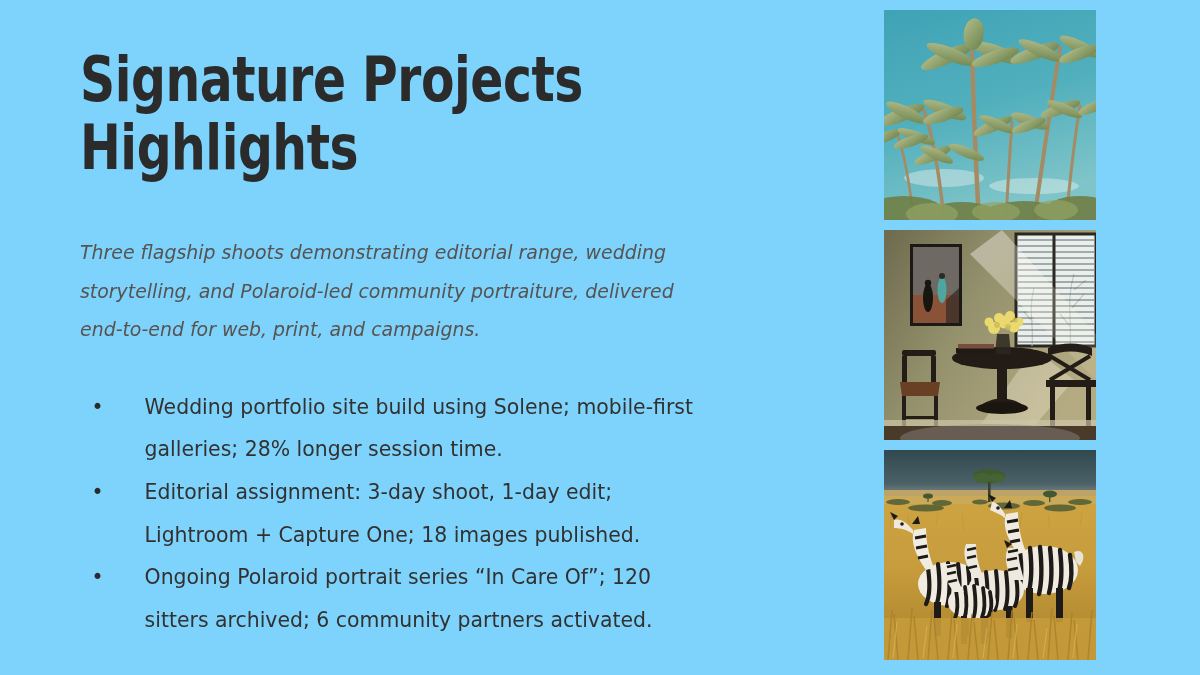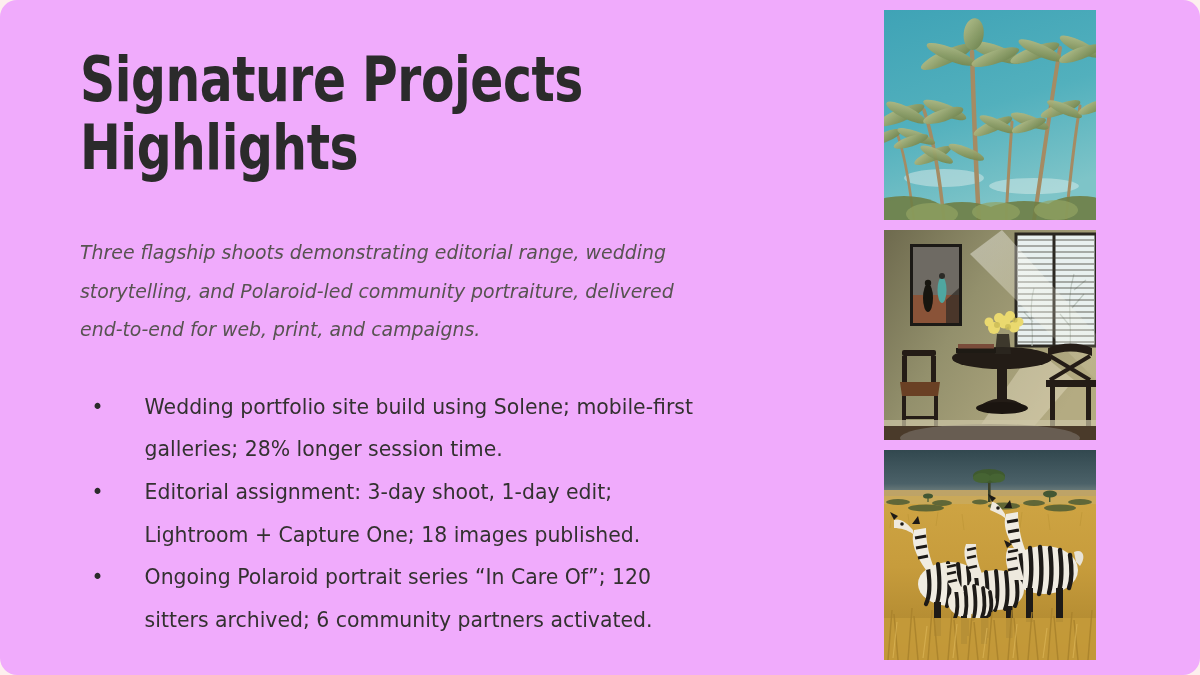--- a/index.html
+++ b/index.html
@@ -10,23 +10,22 @@
     width: 1200px;
     height: 675px;
     overflow: hidden;
     background: #fdefee;
     font-family: "Liberation Sans", sans-serif;
   }
   .slide {
     position: relative;
     width: 1200px;
     height: 675px;
-    background: #f0abfc;
+    background: #7dd3fc;
     box-sizing: border-box;
-    border-radius: 17px;
   }
 
   
   .content {
     position: absolute;
     left: 80px;
     top: 46px;
     width: 700px;
   }
   .slide-title {

